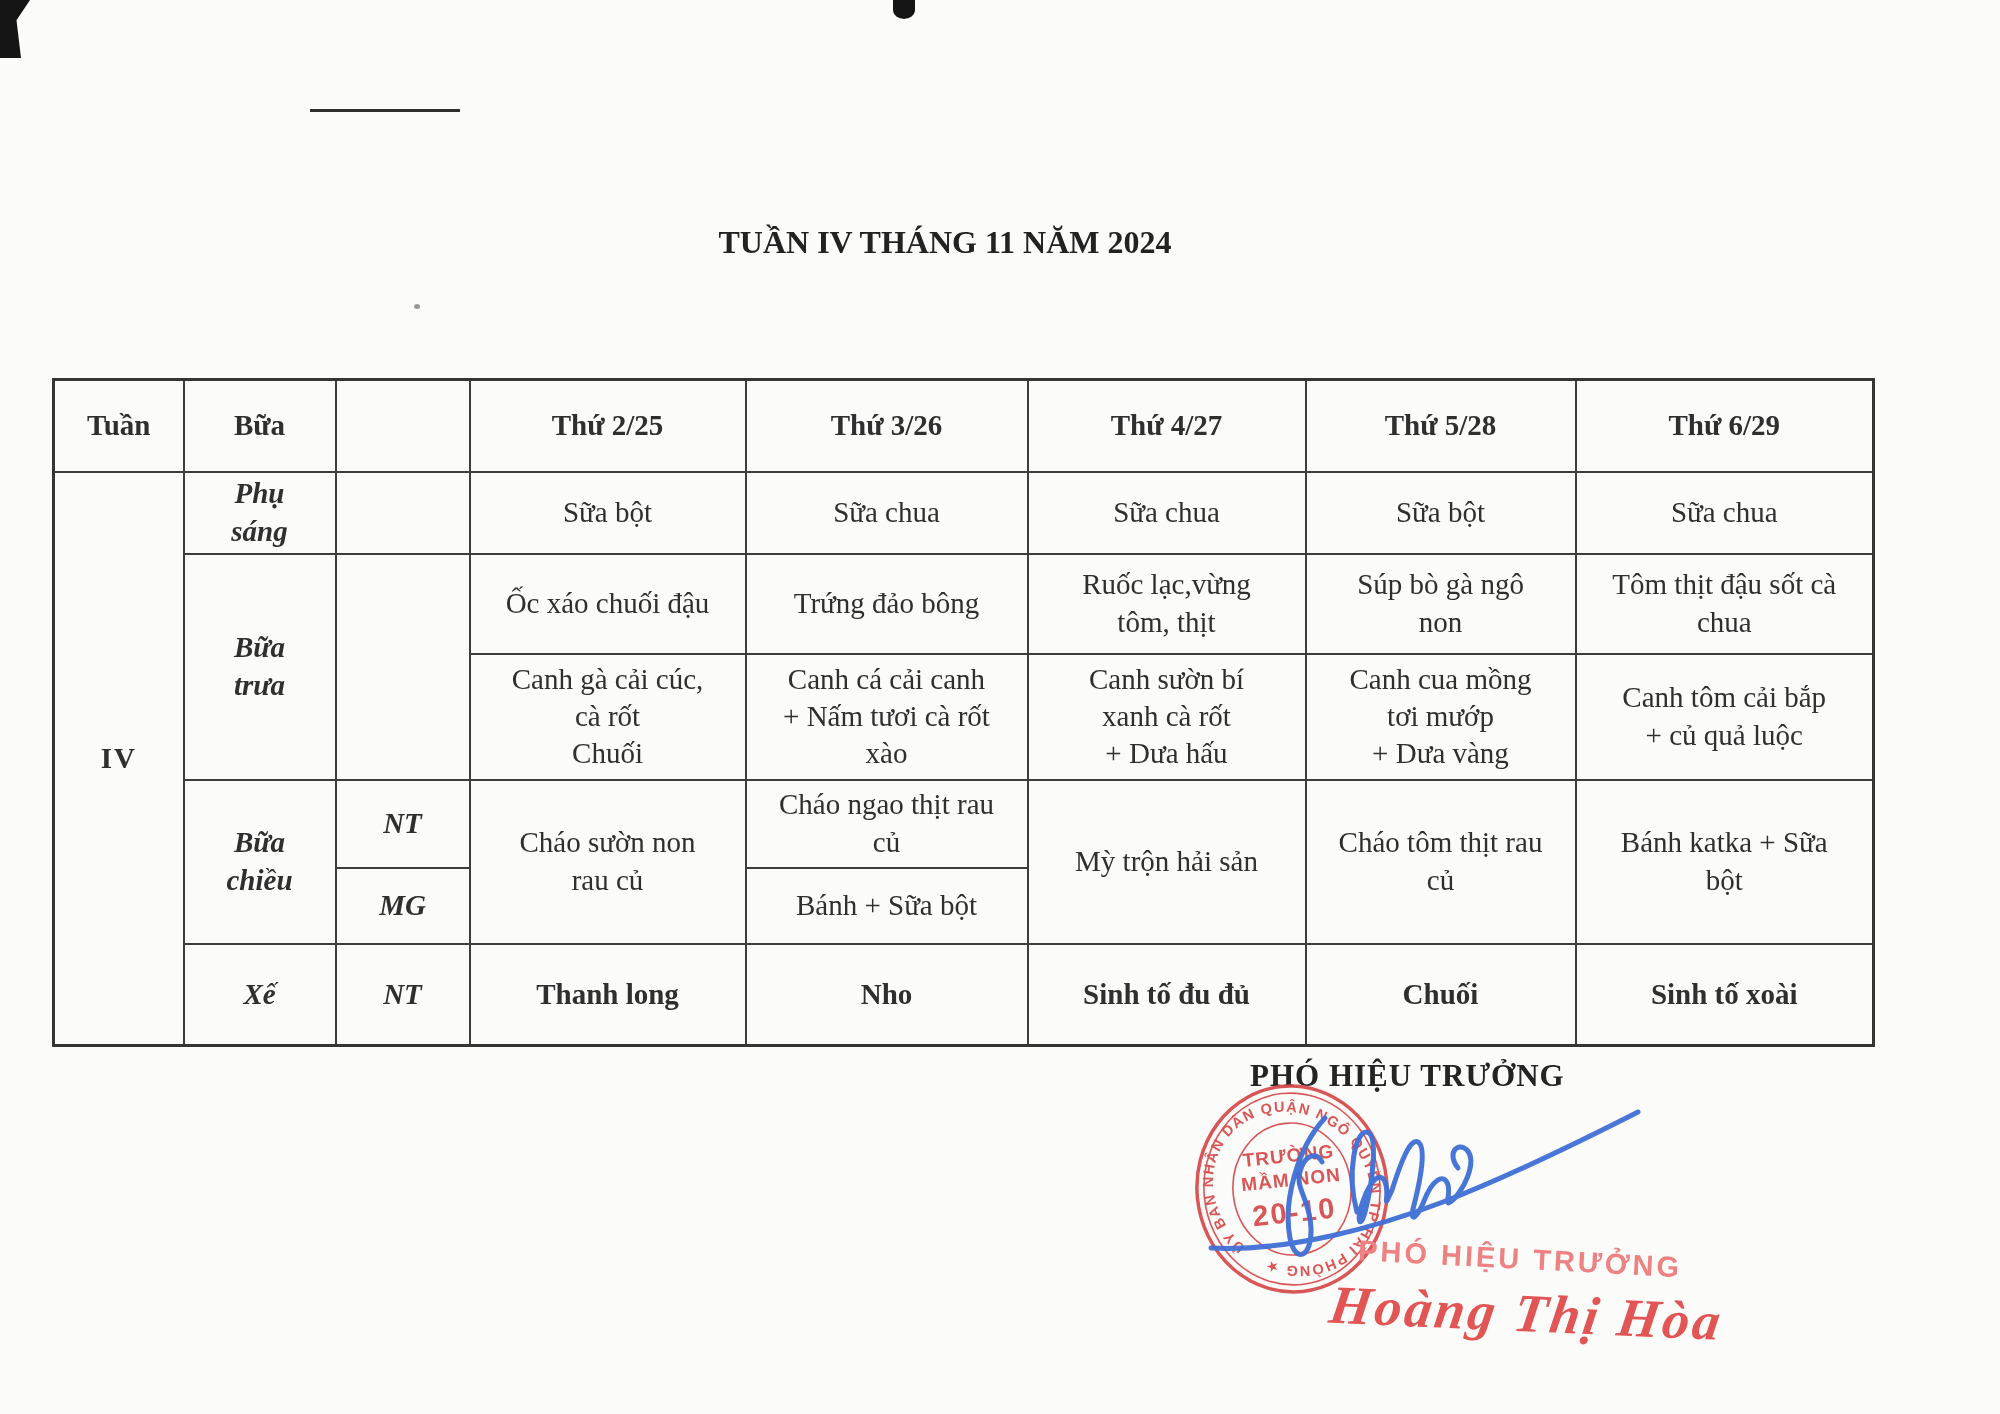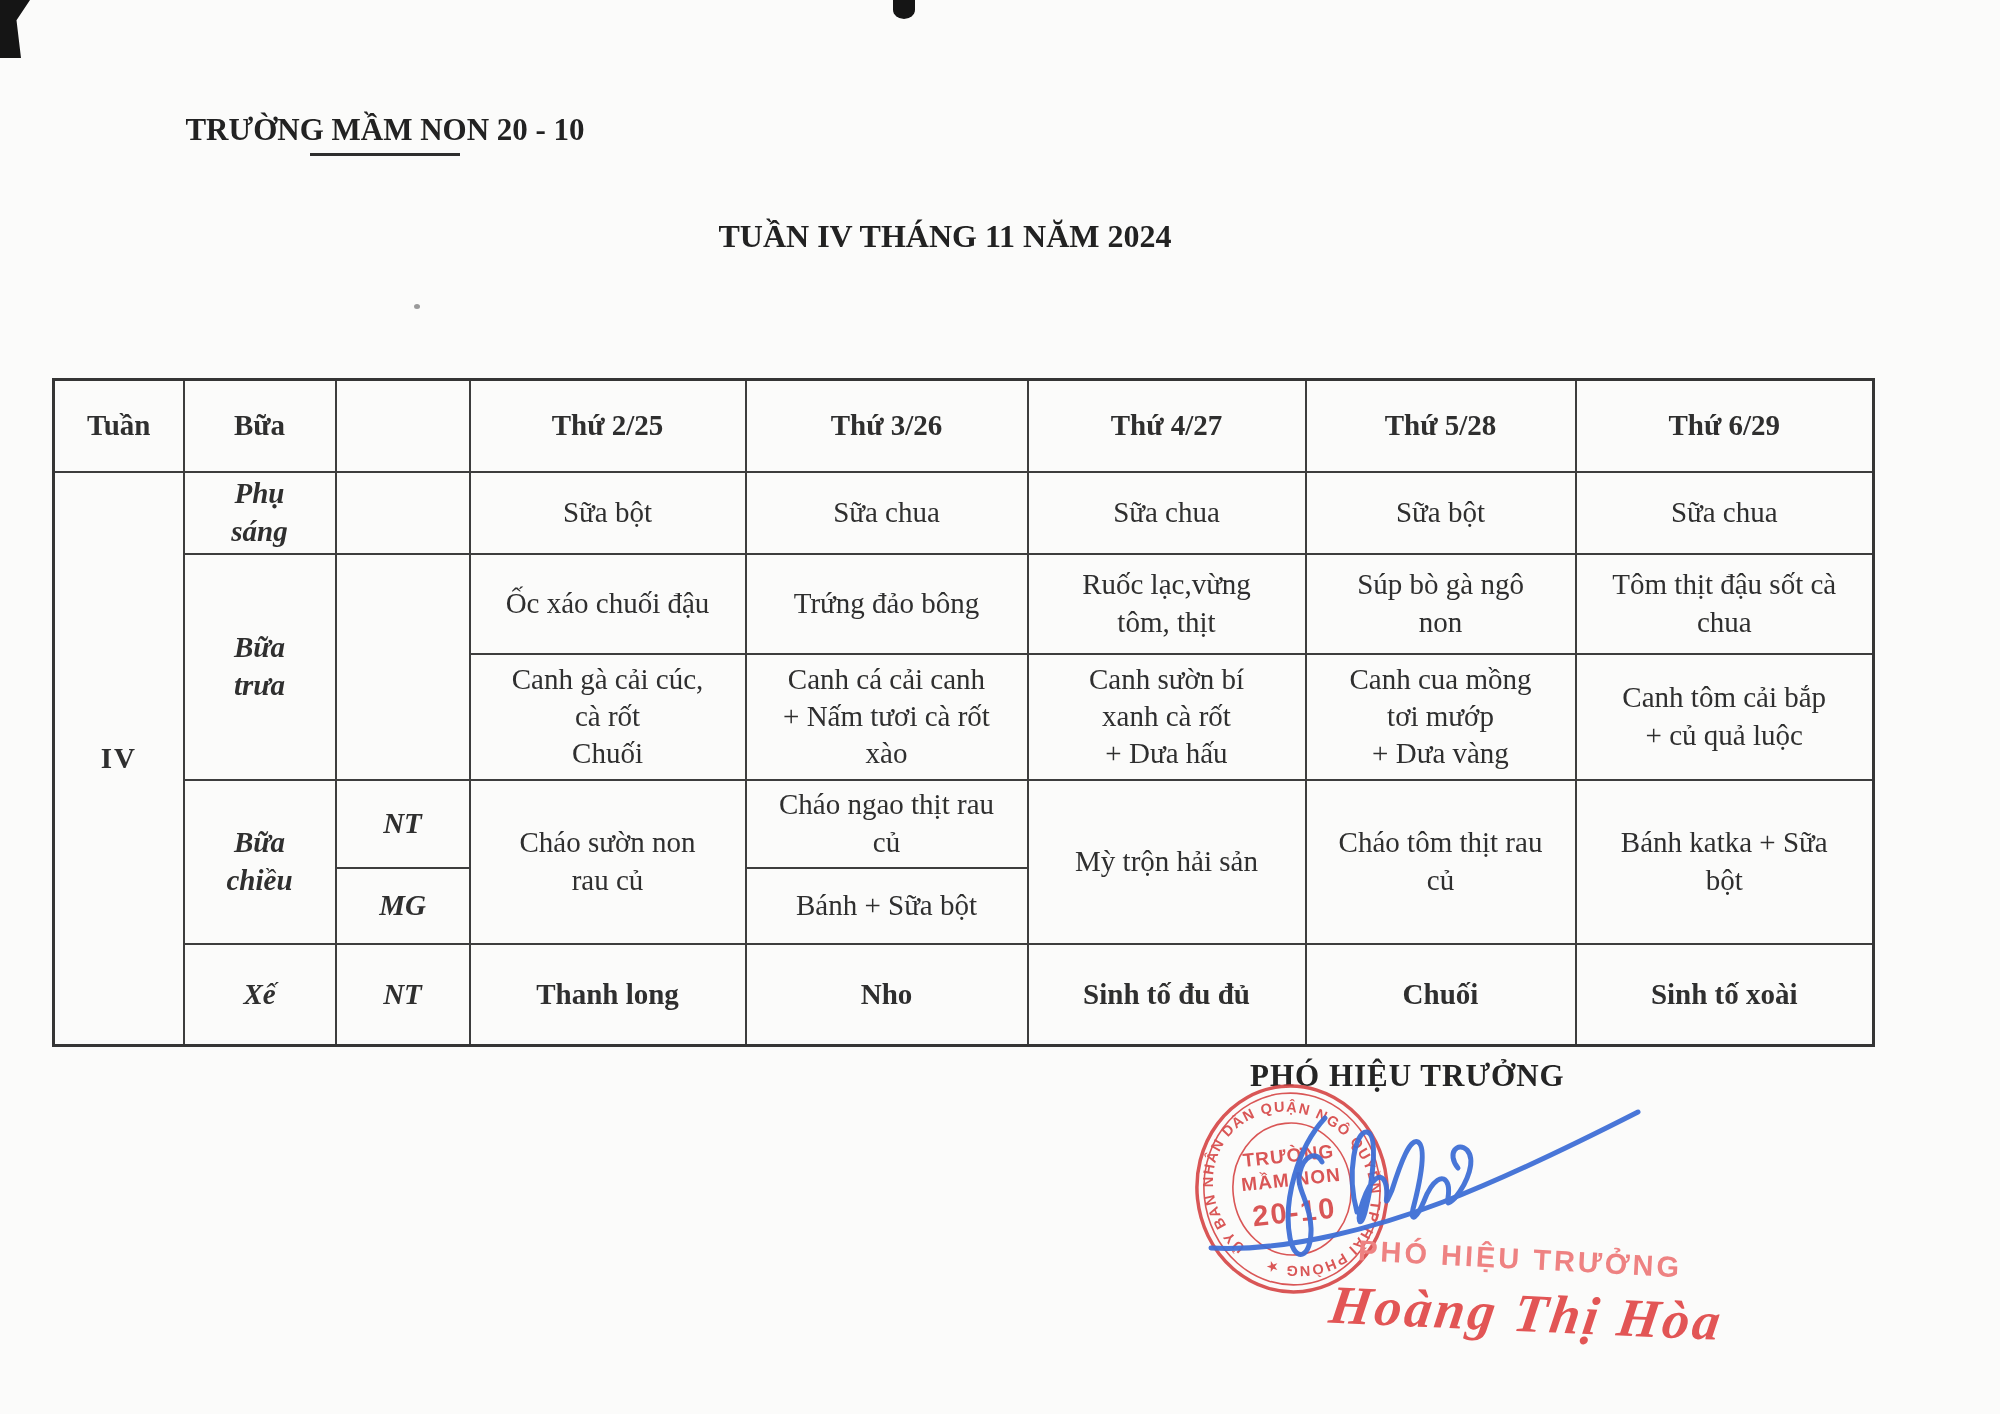--- a/index.html
+++ b/index.html
@@ -18,21 +18,21 @@
   .artifact.speck{width:6px;height:5px;background:#9a9a9a;border-radius:50%;}
 
   
   .org{position:absolute;left:130px;top:104px;width:510px;text-align:center;}
   .org-line1{font-size:31px;letter-spacing:1px;color:#3a3a3a;}
   .org-line2{font-size:31px;font-weight:bold;margin-top:8px;color:#222;}
   .org-underline{width:150px;height:3px;background:#2e2e2e;margin:5px auto 0;}
 
   .title-wrap{position:absolute;left:0;top:200px;width:1890px;text-align:center;}
   .doc-title{font-size:35px;font-weight:bold;letter-spacing:1px;color:#222;}
-  .doc-subtitle{font-size:32px;font-weight:bold;margin-top:18px;color:#222;}
+  .doc-subtitle{font-size:32px;font-weight:bold;margin-top:24px;color:#222;}
 
   
   table.menu{
     position:absolute;left:52px;top:378px;
     border-collapse:collapse;table-layout:fixed;width:1820px;
   }
   table.menu td,table.menu th{
     border:2px solid #3d3d3d;
     text-align:center;vertical-align:middle;
     font-size:29px;line-height:1.28;padding:2px 8px;
@@ -74,21 +74,20 @@
 </head>
 <body>
 
 <div class="page">
 
   <div class="artifact corner"></div>
   <div class="artifact topmark"></div>
   <div class="artifact speck" style="left:414px;top:304px;"></div>
 
   <div class="org">
-    <div class="org-line2">TRƯỜNG MẦM NON 20 - 10</div>
     <div class="org-underline"></div>
   </div>
 
   <div class="title-wrap">
     <div class="doc-subtitle">TUẦN IV THÁNG 11 NĂM 2024</div>
   </div>
 
   <table class="menu">
     <colgroup>
       <col style="width:130px">

